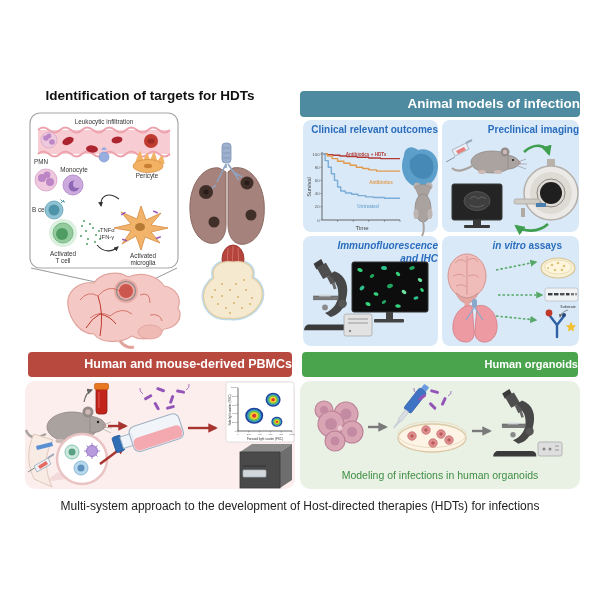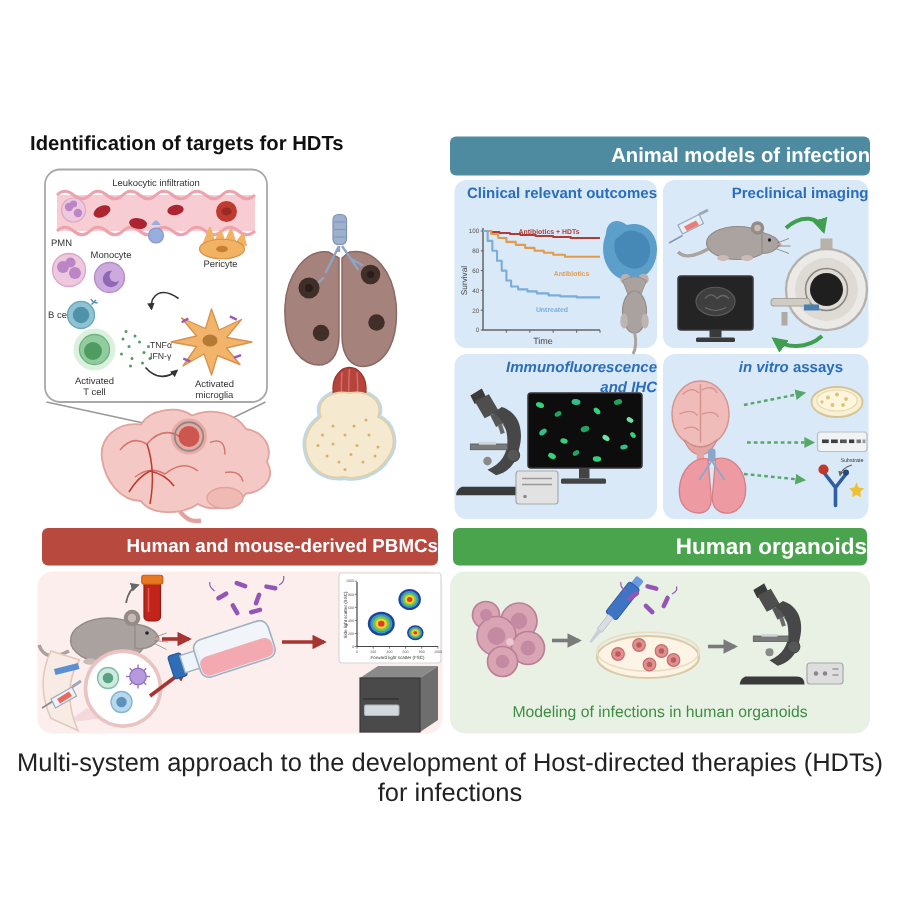--- a/index.html
+++ b/index.html
@@ -2,22 +2,22 @@
 <html><head>
 <meta charset="utf-8">
 <style>
   html,body{margin:0;padding:0;background:#fff;}
   .canvas{position:relative;width:600px;height:600px;background:#fff;overflow:hidden;
           font-family:"Liberation Sans",sans-serif;}
   .abs{position:absolute;}
   .hdr{color:#fff;font-weight:bold;text-align:right;border-radius:4px;}
   .subpanel{background:#d9e9f8;border-radius:8px;}
   .sp-title{color:#2b6dbd;font-weight:bold;text-align:right;font-size:10px;line-height:1.25;}
-  .tl-title{font-size:13.5px;font-weight:bold;color:#111;}
-  .fig-caption{font-size:17px;color:#222;text-align:center;}
+  .tl-title{font-size:13.5px;font-weight:bold;color:#111;text-align:center;}
+  .fig-caption{font-size:12px;color:#222;text-align:center;}
   .og-caption{font-size:10.5px;font-weight:normal;color:#3e8d42;text-align:center;}
   svg text{font-family:"Liberation Sans",sans-serif;}
   .lbl{fill:#333;}
 </style>
 </head>
 <body>
 
 <div class="canvas">
 
   <div class="abs tl-title" style="left:20px;top:88px;width:260px;">Identification of targets for HDTs</div>
@@ -35,21 +35,21 @@
     <span style="display:block">Immunofluorescence</span>
     <span style="display:block">and IHC</span>
   </div>
   <div class="abs sp-title" style="left:442px;top:240px;width:120px;">
     <span style="font-style:italic">in vitro</span><span> assays</span>
   </div>
 
   <div class="abs hdr" style="left:28px;top:352px;width:264px;height:25px;line-height:25px;font-size:12.5px;background:#b8493f;">Human and mouse-derived PBMCs</div>
   <div class="abs" style="left:25px;top:381px;width:270px;height:108px;background:#fceeed;border-radius:10px;"></div>
 
-  <div class="abs hdr" style="left:302px;top:352px;width:276px;height:25px;line-height:25px;font-size:15px;background:#49a44d;">Human organoids</div>
+  <div class="abs hdr" style="left:302px;top:352px;width:276px;height:25px;line-height:25px;font-size:11px;background:#49a44d;">Human organoids</div>
   <div class="abs" style="left:300px;top:381px;width:280px;height:108px;background:#e9f1e5;border-radius:10px;"></div>
 
   <div class="abs og-caption" style="left:305px;top:469px;width:270px;">Modeling of infections in human organoids</div>
 
   <div class="abs fig-caption" style="left:0;top:499px;width:600px;">Multi-system approach to the development of Host-directed therapies (HDTs) for infections</div>
 
   <svg class="abs" style="left:0;top:0;" width="600" height="600" viewBox="0 0 600 600">
     <defs>
       <marker id="ah-dark" viewBox="0 0 10 10" refX="8" refY="5" markerWidth="4.5" markerHeight="4.5" orient="auto-start-reverse">
           <path d="M0,0L10,5L0,10z" fill="#333"></path>

